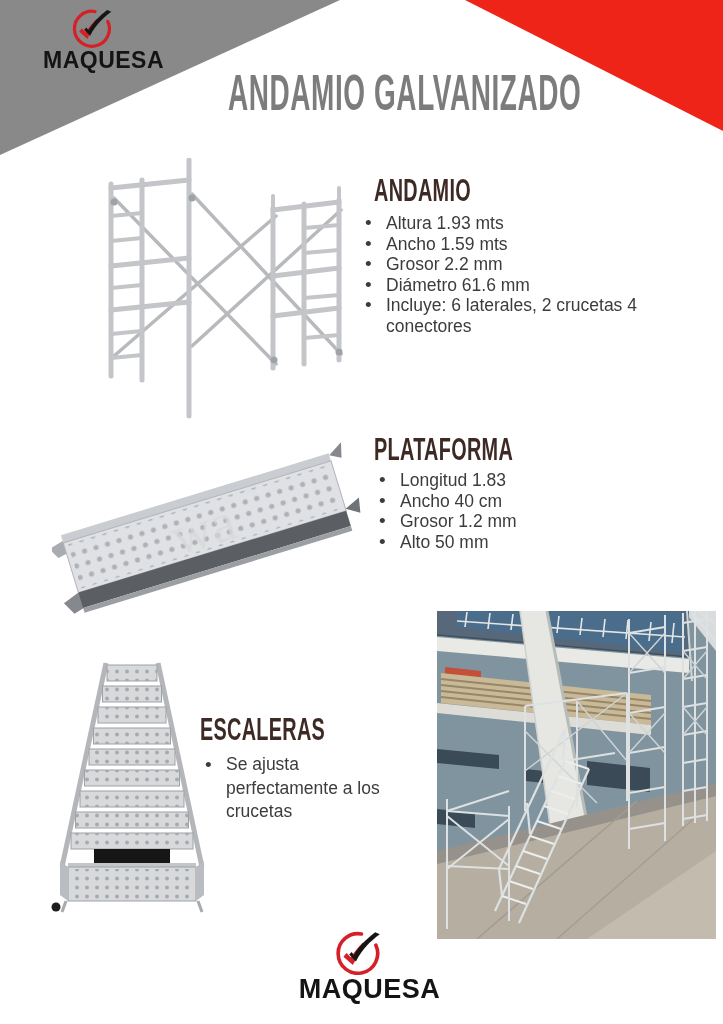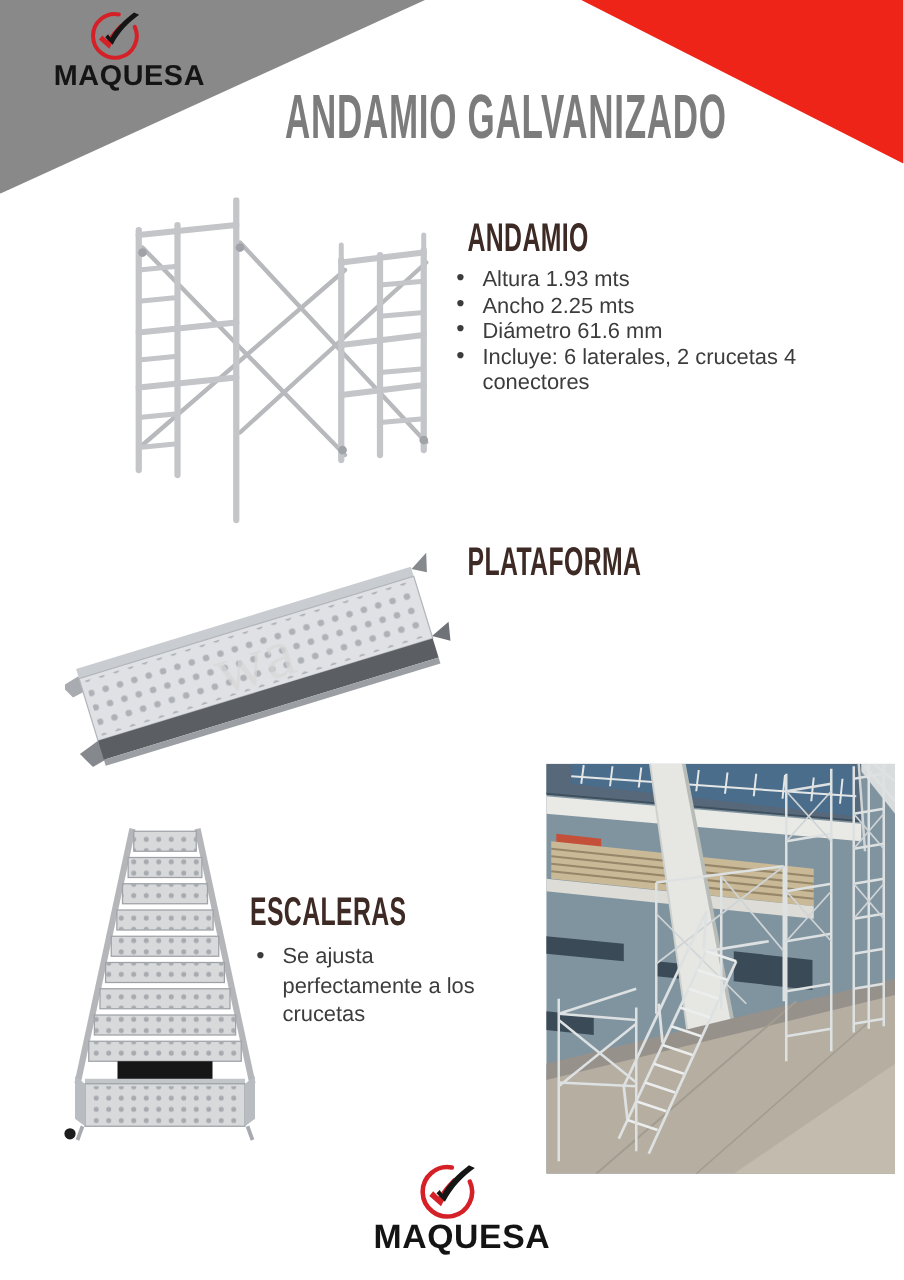--- a/index.html
+++ b/index.html
@@ -108,21 +108,22 @@
       <circle cx="134" cy="40" r="3.5"></circle>
         <circle cx="281" cy="194" r="3.5"></circle>
       <circle cx="56" cy="44" r="3.5"></circle>
         <circle cx="216" cy="202" r="3.5"></circle>
     </g>
   </svg>
 
   <div class="sec-heading" id="h-andamio">ANDAMIO</div>
   <ul class="bullets" id="b-andamio">
     <li>Altura 1.93 mts</li>
-    <li>Ancho 2.25 mts</li>
+    <li>Ancho 1.59 mts</li>
+    <li>Grosor 2.2 mm</li>
     <li>Diámetro 61.6 mm</li>
     <li>Incluye: 6 laterales, 2 crucetas 4 conectores</li>
   </ul>
 
   <svg class="img" id="img-plataforma" viewBox="0 0 310 195">
     <defs>
       <pattern id="holes" width="12" height="12" patternUnits="userSpaceOnUse">
         <circle cx="6" cy="6" r="2.6" fill="#aeb2b7"></circle>
       </pattern>
     </defs>
@@ -134,20 +135,26 @@
       <rect x="12" y="68" width="280" height="9" fill="#c9ccd0"></rect>
       <rect x="12" y="76" width="280" height="52" fill="#dfe1e4" stroke="#b2b5ba" stroke-width="1"></rect>
       <rect x="16" y="79" width="272" height="46" fill="url(#holes)"></rect>
       <rect x="12" y="128" width="280" height="16" fill="#5b5e62"></rect>
       <rect x="12" y="144" width="280" height="5" fill="#9b9ea3"></rect>
       <text x="118" y="122" font-size="55" fill="#d8d8d8" opacity="0.7" font-family="Liberation Serif, serif">wa</text>
     </g>
   </svg>
 
   <div class="sec-heading" id="h-plataforma">PLATAFORMA</div>
+  <ul class="bullets" id="b-plataforma">
+    <li>Longitud 1.83</li>
+    <li>Ancho 40 cm</li>
+    <li>Grosor 1.2 mm</li>
+    <li>Alto 50 mm</li>
+  </ul>
 
   <svg class="img" id="img-escaleras" viewBox="0 0 180 270">
     <defs>
       <pattern id="holes2" width="10" height="9" patternUnits="userSpaceOnUse">
         <circle cx="5" cy="4.5" r="2" fill="#a7aaaf"></circle>
       </pattern>
     </defs>
     <path d="M64 14 L20 218" stroke="#b4b6ba" stroke-width="5" fill="none"></path>
     <path d="M116 14 L160 218" stroke="#b4b6ba" stroke-width="5" fill="none"></path>
     <g stroke="#9ea1a6" stroke-width="1">

